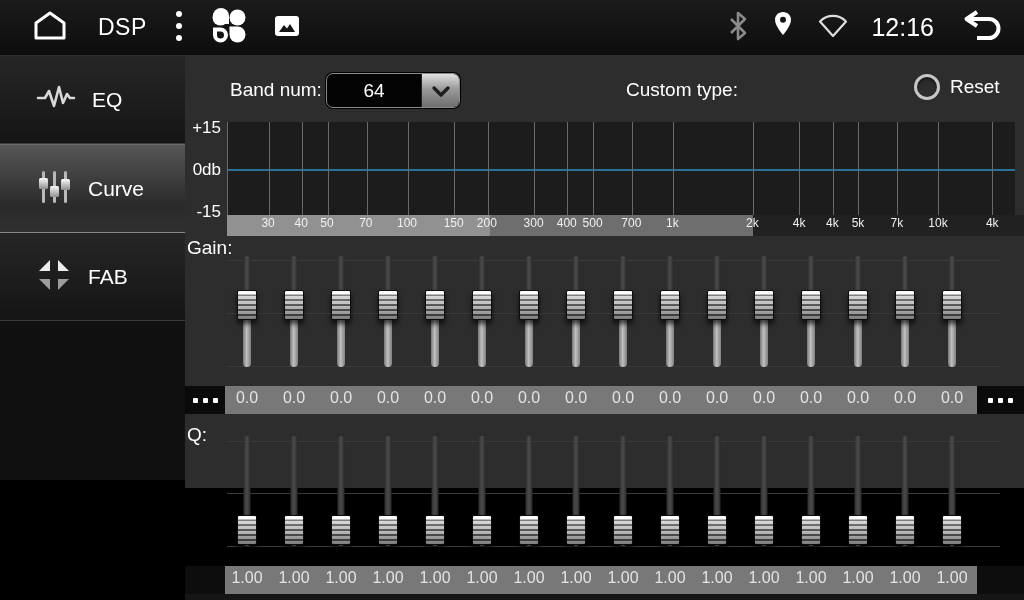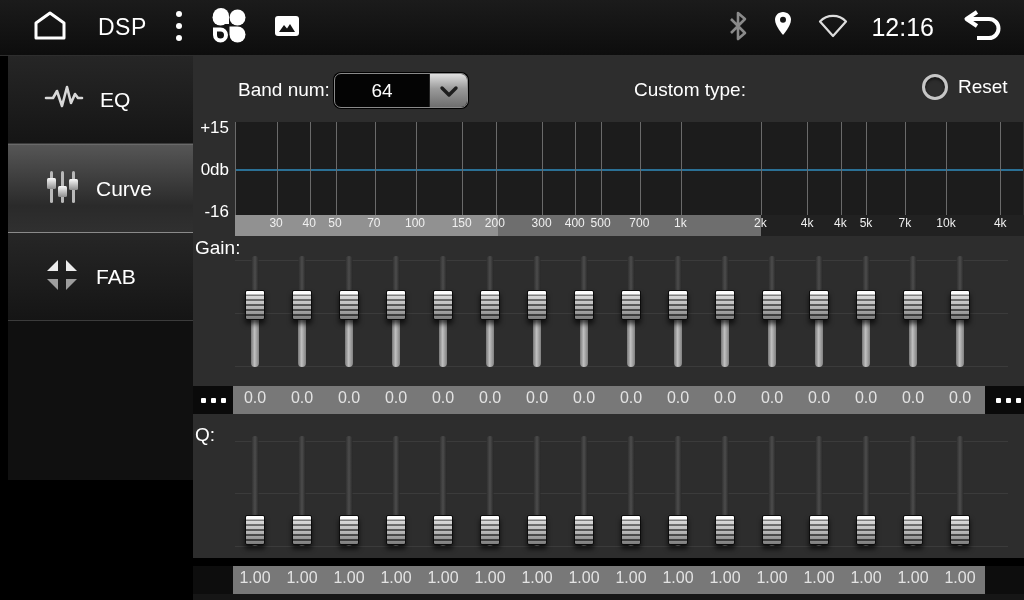--- a/index.html
+++ b/index.html
@@ -11,29 +11,29 @@
     background:linear-gradient(180deg,#1b1b1b,#0d0d0d);
     border-bottom:1px solid #2e2e2e; display:flex; align-items:center; }
   .tb-left { display:flex; align-items:center; gap:26px; margin-left:28px; }
   .tb-right { display:flex; align-items:center; gap:22px; margin-left:auto; margin-right:22px; }
   .tb-title { color:#fff; font-size:23px; letter-spacing:.5px; }
   .tb-time { color:#fff; font-size:25px; }
   .icon { display:block; }
 
   
   .layout { display:flex; width:1024px; height:544px; }
-  .sidebar { width:185px; height:424px; background:#101010; flex:none;margin-left:8px; }
+  .sidebar { width:185px; height:424px; background:#101010; flex:none; }
   .side-item { height:88px; display:flex; align-items:center; gap:16px; padding-left:36px;
     background:linear-gradient(180deg,#262626,#151515);
     border-bottom:1px solid #3c3c3c; cursor:pointer; }
   .side-item.selected { background:linear-gradient(180deg,#565656,#2a2a2a 70%,#303030);
     border-top:1px solid #6a6a6a; border-bottom:1px solid #8a8a8a; height:89px; }
   .side-label { color:#fff; font-size:21px; }
 
-  .content { position:relative; width:839px; height:502px; background:#2d2d2d; }
+  .content { position:relative; width:839px; height:432px; background:#2d2d2d; }
 
   
   .ctl-label { position:absolute; color:#fff; font-size:19px; }
   .dropdown { position:absolute; height:35px; background:#040404; border:1px solid #8a8a8a;
     border-radius:7px; display:flex; align-items:stretch; overflow:hidden; cursor:pointer;
     box-shadow:0 0 0 1px #000; }
   .dd-value { flex:1; color:#fff; font-size:19px; display:flex; align-items:center; justify-content:center; }
   .dd-btn { width:38px; background:linear-gradient(180deg,#e0e0e0,#9a9a9a 45%,#6e6e6e);
     border-left:1px solid #222; display:flex; align-items:center; justify-content:center; }
   .reset-wrap { position:absolute; display:flex; align-items:center; gap:10px; cursor:pointer; }
@@ -197,21 +197,21 @@
 
     <span class="ctl-label" style="left:441px; top:23px;">Custom type:</span>
 
     <div class="reset-wrap" style="left:729px; top:18px;">
       <span class="reset-circle"></span>
       <span class="ctl-label" style="position:static;">Reset</span>
     </div>
 
     <span class="y-label" style="left:0; top:62px;">+15</span>
     <span class="y-label" style="left:0; top:104px;">0db</span>
-    <span class="y-label" style="left:0; top:146px;">-16</span>
+    <span class="y-label" style="left:0; top:146px;">-15</span>
 
     <div class="plot">
       <div class="zero-line"></div>
     <div class="gridline" style="left: 5.22%;"></div>
         <div class="gridline" style="left: 9.43%;"></div>
         <div class="gridline" style="left: 12.69%;"></div>
         <div class="gridline" style="left: 17.62%;"></div>
         <div class="gridline" style="left: 22.84%;"></div>
         <div class="gridline" style="left: 28.77%;"></div>
         <div class="gridline" style="left: 32.98%;"></div>

